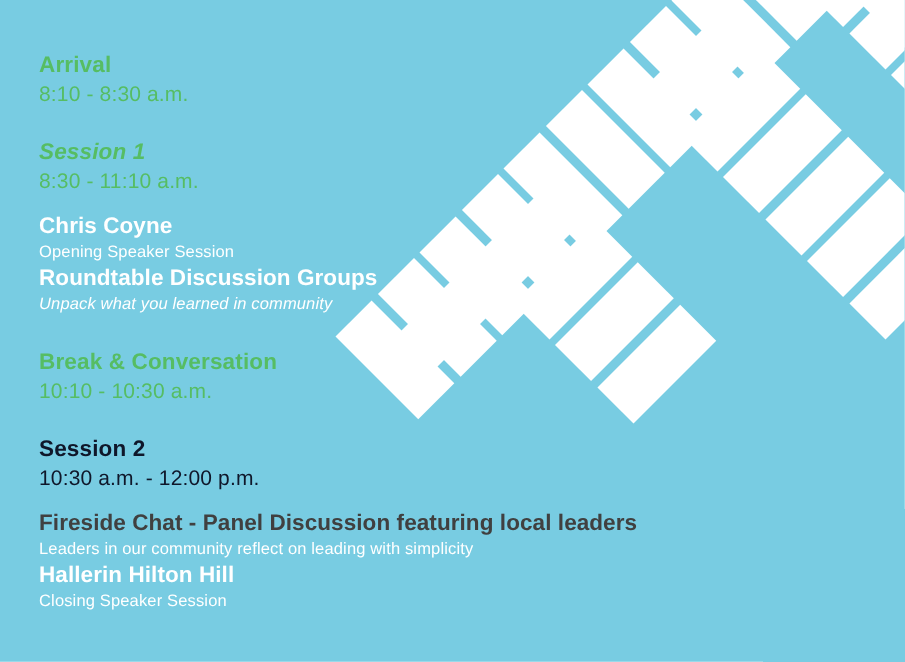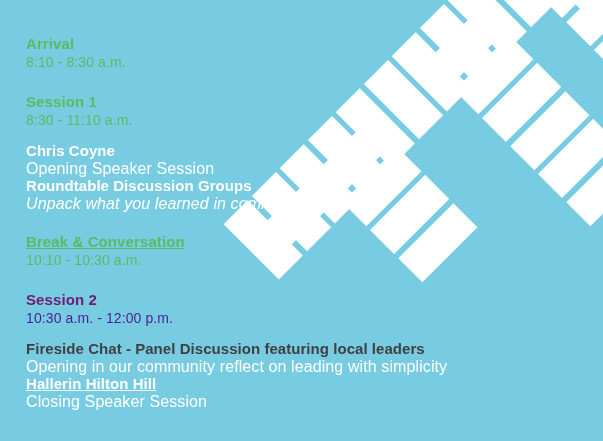--- a/index.html
+++ b/index.html
@@ -71,21 +71,21 @@
     color: #ffffff;
     font-size: 15px;
     font-weight: bold;
     line-height: 18px;
     letter-spacing: 0.05px;
     white-space: nowrap;
   }
 
   .item-subtitle {
     color: #ffffff;
-    font-size: 16px;
+    font-size: 11px;
     font-weight: normal;
     line-height: 17px;
     letter-spacing: 0.1px;
     white-space: nowrap;
   }
 
   .items {
     margin-top: 12px;
   }
 </style>
@@ -169,48 +169,48 @@
   </svg>
 
   <div id="agenda">
 
     <div class="agenda-block">
       <div class="block-title" style="color: rgb(86, 189, 99);">Arrival</div>
       <div class="block-time" style="color: rgb(86, 189, 99);">8:10 - 8:30 a.m.</div>
     </div>
 
     <div class="agenda-block">
-      <div class="block-title" style="color: rgb(86, 189, 99);">Session 1</div>
+      <div class="block-title" style="color: rgb(86, 189, 99); font-style: italic;">Session 1</div>
       <div class="block-time" style="color: rgb(86, 189, 99);">8:30 - 11:10 a.m.</div>
       <div class="items">
         <div class="agenda-item">
           <div class="item-title" style="color: rgb(255, 255, 255);">Chris Coyne</div>
           <div class="item-subtitle" style="color: rgb(255, 255, 255);">Opening Speaker Session</div>
         </div>
         <div class="agenda-item">
           <div class="item-title" style="color: rgb(255, 255, 255);">Roundtable Discussion Groups</div>
           <div class="item-subtitle" style="color: rgb(255, 255, 255); font-style: italic;">Unpack what you learned in community</div>
         </div>
       </div>
     </div>
 
     <div class="agenda-block">
-      <div class="block-title" style="color: rgb(86, 189, 99); text-decoration: underline;">Break &amp; Conversation</div>
+      <div class="block-title" style="color: rgb(86, 189, 99);">Break &amp; Conversation</div>
       <div class="block-time" style="color: rgb(86, 189, 99);">10:10 - 10:30  a.m.</div>
     </div>
 
     <div class="agenda-block">
-      <div class="block-title" style="color: #701a75;">Session 2</div>
-      <div class="block-time" style="color: #4c1d95;">10:30 a.m. - 12:00 p.m.</div>
+      <div class="block-title" style="color: #0f172a;">Session 2</div>
+      <div class="block-time" style="color: #0f172a;">10:30 a.m. - 12:00 p.m.</div>
       <div class="items">
         <div class="agenda-item">
           <div class="item-title" style="color: #404040;">Fireside Chat - Panel Discussion featuring local leaders</div>
-          <div class="item-subtitle" style="color: rgb(255, 255, 255);">Opening in our community reflect on leading with simplicity</div>
-        </div>
-        <div class="agenda-item">
-          <div class="item-title" style="color: rgb(255, 255, 255); text-decoration: underline;">Hallerin Hilton Hill</div>
+          <div class="item-subtitle" style="color: rgb(255, 255, 255);">Leaders in our community reflect on leading with simplicity</div>
+        </div>
+        <div class="agenda-item">
+          <div class="item-title" style="color: rgb(255, 255, 255);">Hallerin Hilton Hill</div>
           <div class="item-subtitle" style="color: rgb(255, 255, 255);">Closing Speaker Session</div>
         </div>
       </div>
     </div>
 
   </div>
 </div>
 
 </body></html>

